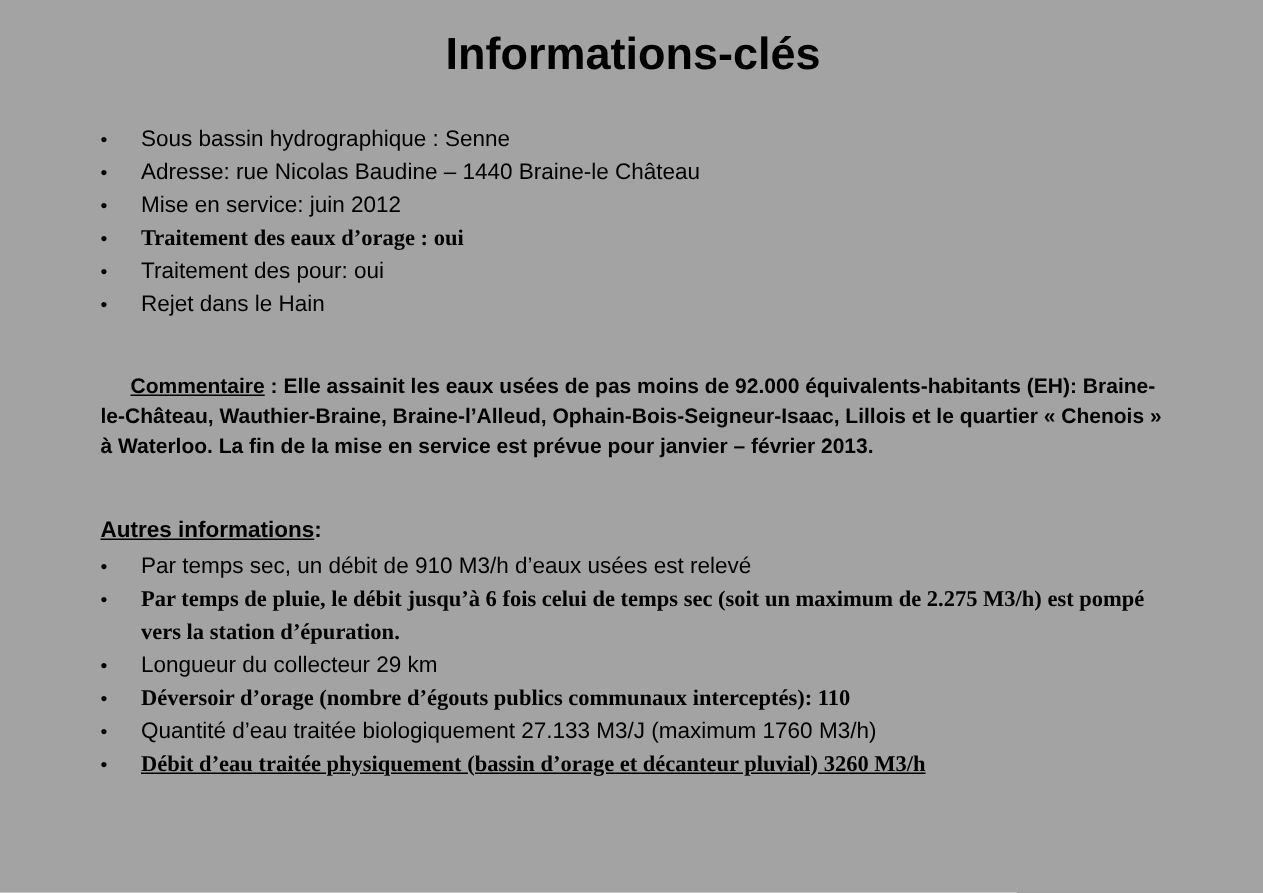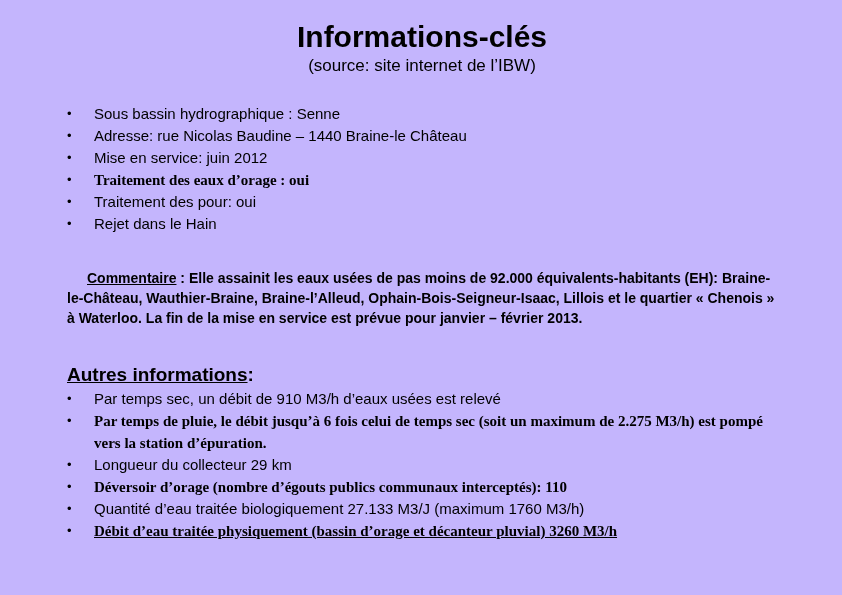--- a/index.html
+++ b/index.html
@@ -12,21 +12,21 @@
     height: 595px;
     font-family: "Liberation Sans", sans-serif;
     color: #000000;
     overflow: hidden;
   }
   .slide {
     box-sizing: border-box;
     width: 842px;
     height: 595px;
     padding: 20px 65px 0 67px;
-    background: #c4b5fd;
+    background: #a3a3a3;
   }
   .slide-title {
     margin: 0;
     font-size: 30px;
     font-weight: 700;
     text-align: center;
     line-height: 1.15;
     letter-spacing: 0;
   }
   .slide-subtitle {
@@ -68,36 +68,35 @@
     line-height: 20px;
     width: 710px;
   }
   .commentaire .label {
     text-decoration: underline;
     margin-left: 20px;
   }
   .section-heading {
     margin-top: 36px;
     margin-bottom: 2px;
-    font-size: 19px;
+    font-size: 15px;
     font-weight: 700;
     line-height: 22px;
   }
   .section-heading .label {
     text-decoration: underline;
   }
 </style>
 </head>
 <body>
 
 <div class="slide">
 
   <h1 class="slide-title">Informations-clés</h1>
 
-  <p class="slide-subtitle">(source: site internet de l’IBW)</p>
 
   <ul class="fact-list key-facts">
 
       <li>
         <span class="bullet">•</span>
         <span class="item-text">Sous bassin hydrographique : Senne</span>
       </li>
 
       <li>
         <span class="bullet">•</span>

